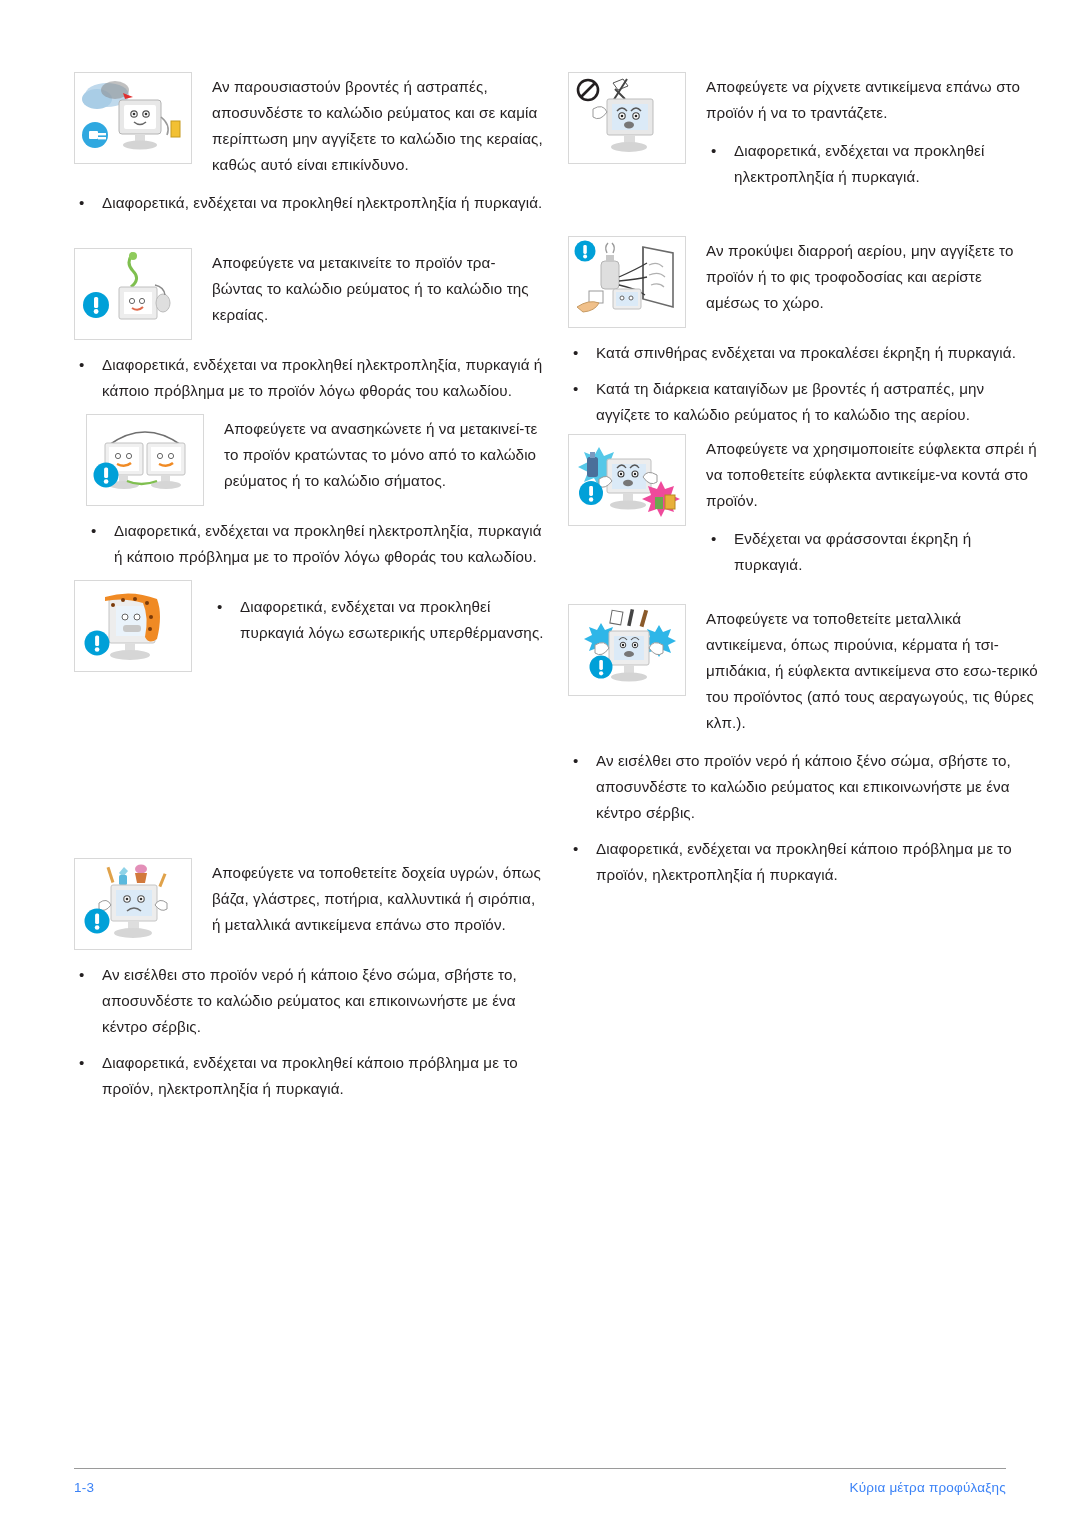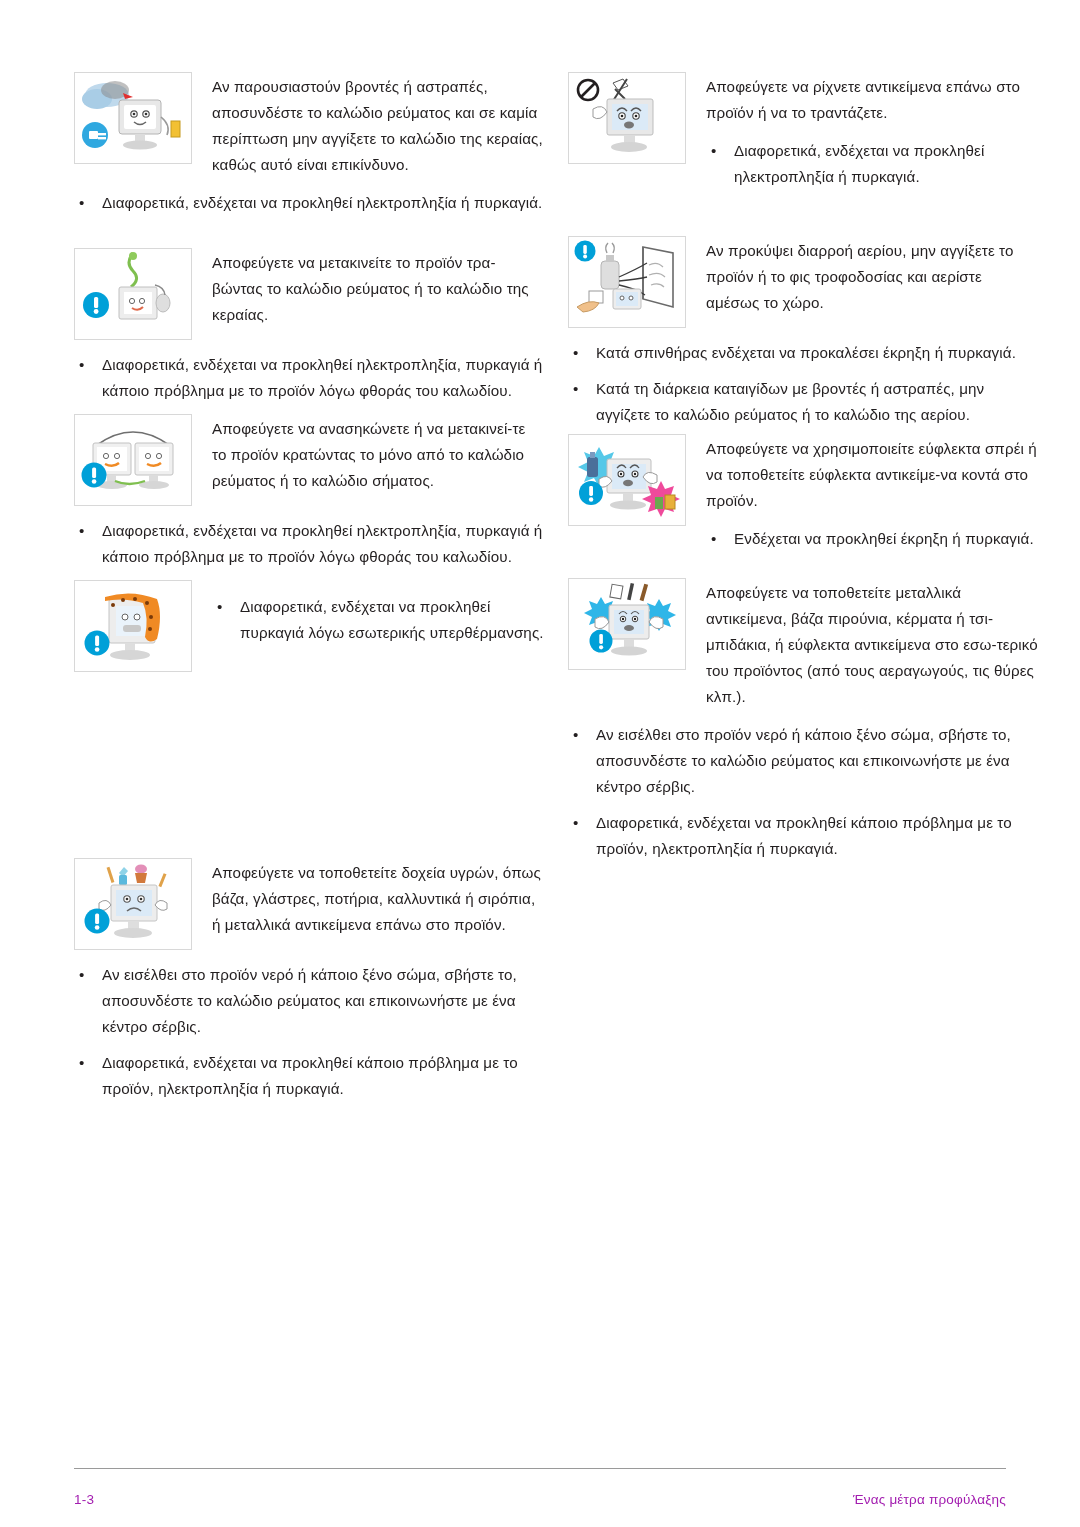--- a/index.html
+++ b/index.html
@@ -107,23 +107,22 @@
     background: #9a9a9a;
   }
   .footer {
     position: absolute;
     left: 74px;
     top: 1480px;
     width: 932px;
     display: flex;
     justify-content: space-between;
     font-size: 13.5px;
-    color: #a21caf;
+    color: #3b82f6;
     letter-spacing: 0.2px;
-    margin-top: 12px;
   }
 </style>
 </head>
 <body>
 
 <div class="page">
 
   <div class="col col-left">
 
     <div class="block" style="margin-bottom:10px;">
@@ -189,21 +188,21 @@
         </div>
         <div class="block-text">
           <p class="lead">Αποφεύγετε να μετακινείτε το προϊόν τρα-βώντας το καλώδιο ρεύματος ή το καλώδιο της κεραίας.</p>
         </div>
       </div>
       <ul class="bullets hang">
         <li><span class="dot">•</span><span>Διαφορετικά, ενδέχεται να προκληθεί ηλεκτροπληξία, πυρκαγιά ή κάποιο πρόβλημα με το προϊόν λόγω φθοράς του καλωδίου.</span></li>
       </ul>
     </div>
 
-    <div class="block" style="margin-bottom:10px;">
+    <div class="block" style="margin-bottom:10px;margin-left:12px;">
       <div class="block-row">
         <div class="thumb">
           <svg width="116" height="90" viewBox="0 0 116 90">
             <rect width="116" height="90" fill="#fff"></rect>
             <path d="M22 30 q36 -26 72 0" stroke="#6f6f6f" stroke-width="1.6" fill="none"></path>
 
             <rect x="18" y="28" width="38" height="32" rx="2" fill="#f0f0f0" stroke="#c2c2c2"></rect>
             <rect x="22" y="32" width="30" height="24" fill="#fff"></rect>
             <circle cx="31" cy="41" r="2.6" fill="#fff" stroke="#666" stroke-width="1"></circle>
             <circle cx="42" cy="41" r="2.6" fill="#fff" stroke="#666" stroke-width="1"></circle>
@@ -416,21 +415,21 @@
             <rect x="86" y="62" width="8" height="12" fill="#6aa84f"></rect>
             <rect x="96" y="60" width="10" height="14" fill="#e8b03a" stroke="#b88a20"></rect>
             <circle cx="22" cy="58" r="12" fill="#00a0d8"></circle>
             <rect x="20.2" y="51" width="3.8" height="10" fill="#fff" rx="1.4"></rect>
             <circle cx="22.1" cy="64.5" r="2.2" fill="#fff"></circle>
           </svg>
         </div>
         <div class="block-text">
           <p class="lead">Αποφεύγετε να χρησιμοποιείτε εύφλεκτα σπρέι ή να τοποθετείτε εύφλεκτα αντικείμε-να κοντά στο προϊόν.</p>
           <ul class="bullets">
-            <li><span class="dot">•</span><span>Ενδέχεται να προκληθεί έκρηξη ή πυρκαγιά.</span></li>
+            <li><span class="dot">•</span><span>Ενδέχεται να φράσσονται έκρηξη ή πυρκαγιά.</span></li>
           </ul>
         </div>
       </div>
     </div>
 
     <div class="block">
       <div class="block-row">
         <div class="thumb">
           <svg width="116" height="90" viewBox="0 0 116 90">
             <rect width="116" height="90" fill="#fff"></rect>
@@ -455,30 +454,30 @@
             <ellipse cx="60" cy="72" rx="18" ry="4.6" fill="#d4d4d4"></ellipse>
 
             <path d="M26 40 q10 -6 14 3 q-7 10 -14 5 Z" fill="#fff" stroke="#9a9a9a"></path>
             <path d="M94 40 q-10 -6 -14 3 q7 10 14 5 Z" fill="#fff" stroke="#9a9a9a"></path>
             <circle cx="32" cy="62" r="11.5" fill="#00a0d8"></circle>
             <rect x="30.3" y="55" width="3.6" height="10" fill="#fff" rx="1.4"></rect>
             <circle cx="32.1" cy="68.3" r="2.1" fill="#fff"></circle>
           </svg>
         </div>
         <div class="block-text">
-          <p class="lead">Αποφεύγετε να τοποθετείτε μεταλλικά αντικείμενα, βάζα πιρούνια, κέρματα ή τσι-μπιδάκια, ή εύφλεκτα αντικείμενα στο εσω-τερικό του προϊόντος (από τους αεραγωγούς, τις θύρες κλπ.).</p>
+          <p class="lead">Αποφεύγετε να τοποθετείτε μεταλλικά αντικείμενα, όπως πιρούνια, κέρματα ή τσι-μπιδάκια, ή εύφλεκτα αντικείμενα στο εσω-τερικό του προϊόντος (από τους αεραγωγούς, τις θύρες κλπ.).</p>
         </div>
       </div>
       <ul class="bullets hang">
         <li><span class="dot">•</span><span>Αν εισέλθει στο προϊόν νερό ή κάποιο ξένο σώμα, σβήστε το, αποσυνδέστε το καλώδιο ρεύματος και επικοινωνήστε με ένα κέντρο σέρβις.</span></li>
         <li><span class="dot">•</span><span>Διαφορετικά, ενδέχεται να προκληθεί κάποιο πρόβλημα με το προϊόν, ηλεκτροπληξία ή πυρκαγιά.</span></li>
       </ul>
     </div>
 
   </div>
 
   <div class="footer-rule"></div>
   <div class="footer">
     <span>1-3</span>
-    <span>Ένας μέτρα προφύλαξης</span>
+    <span>Κύρια μέτρα προφύλαξης</span>
   </div>
 
 </div>
 
 </body></html>

